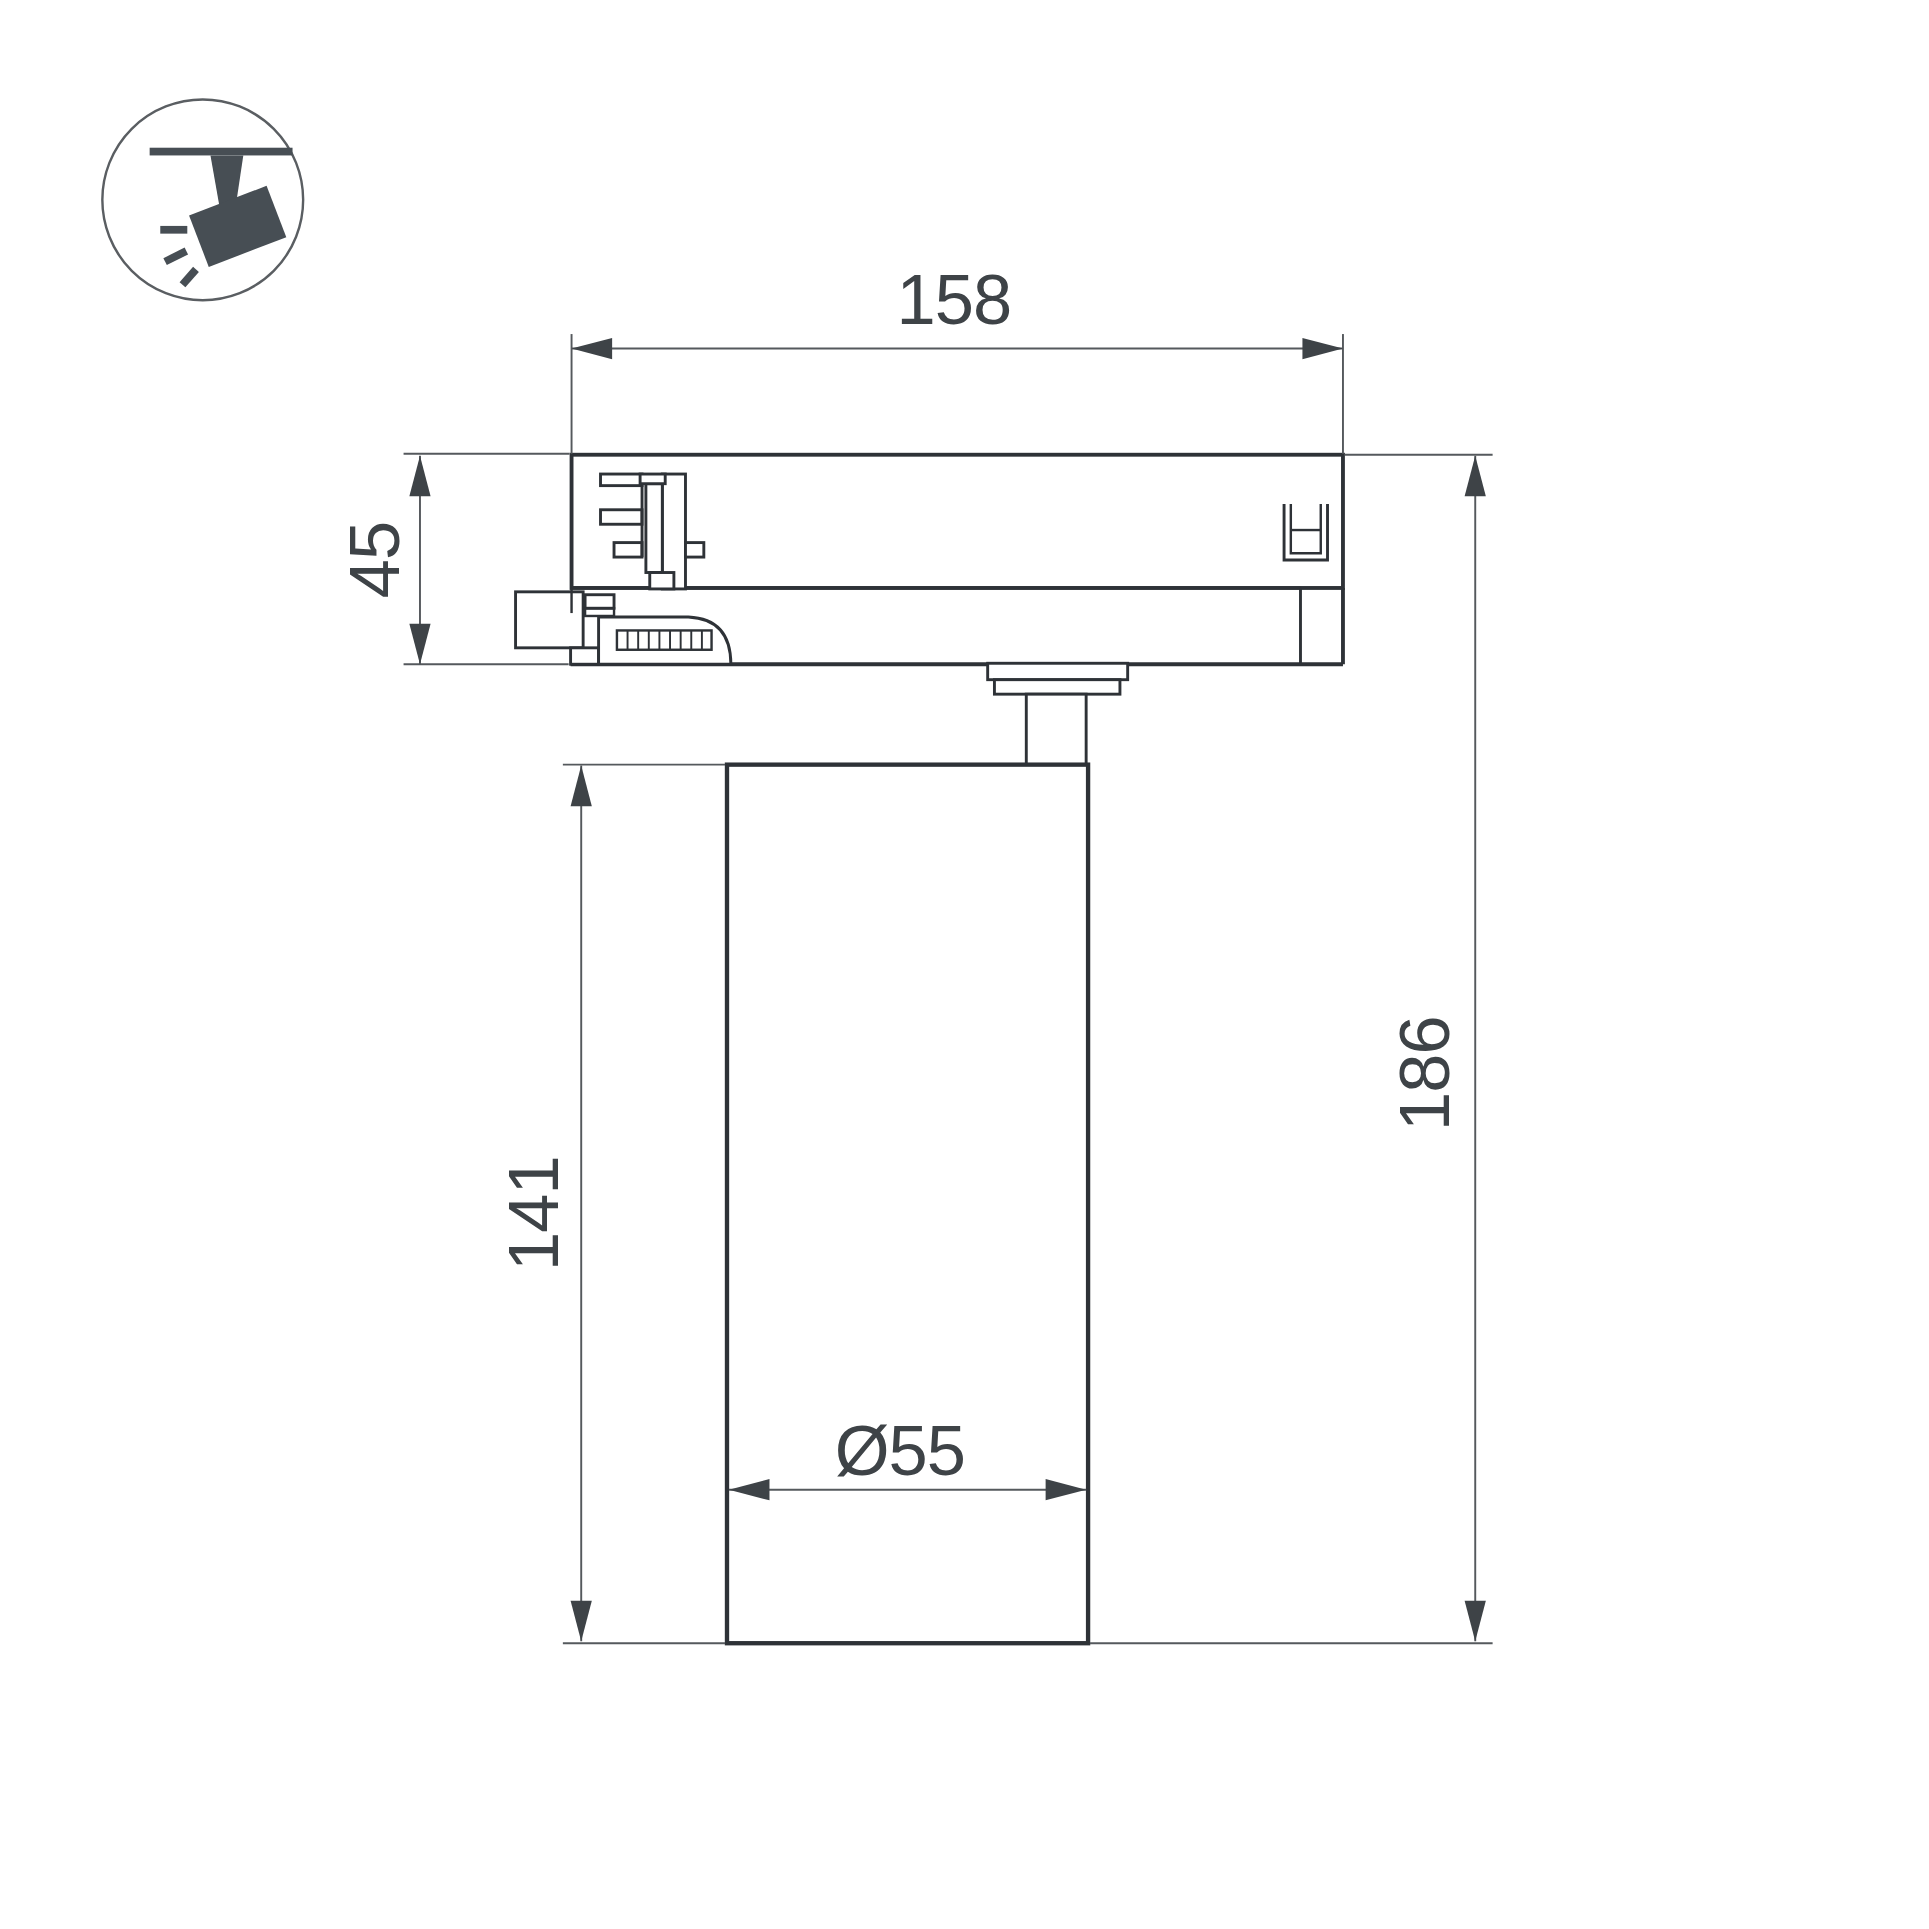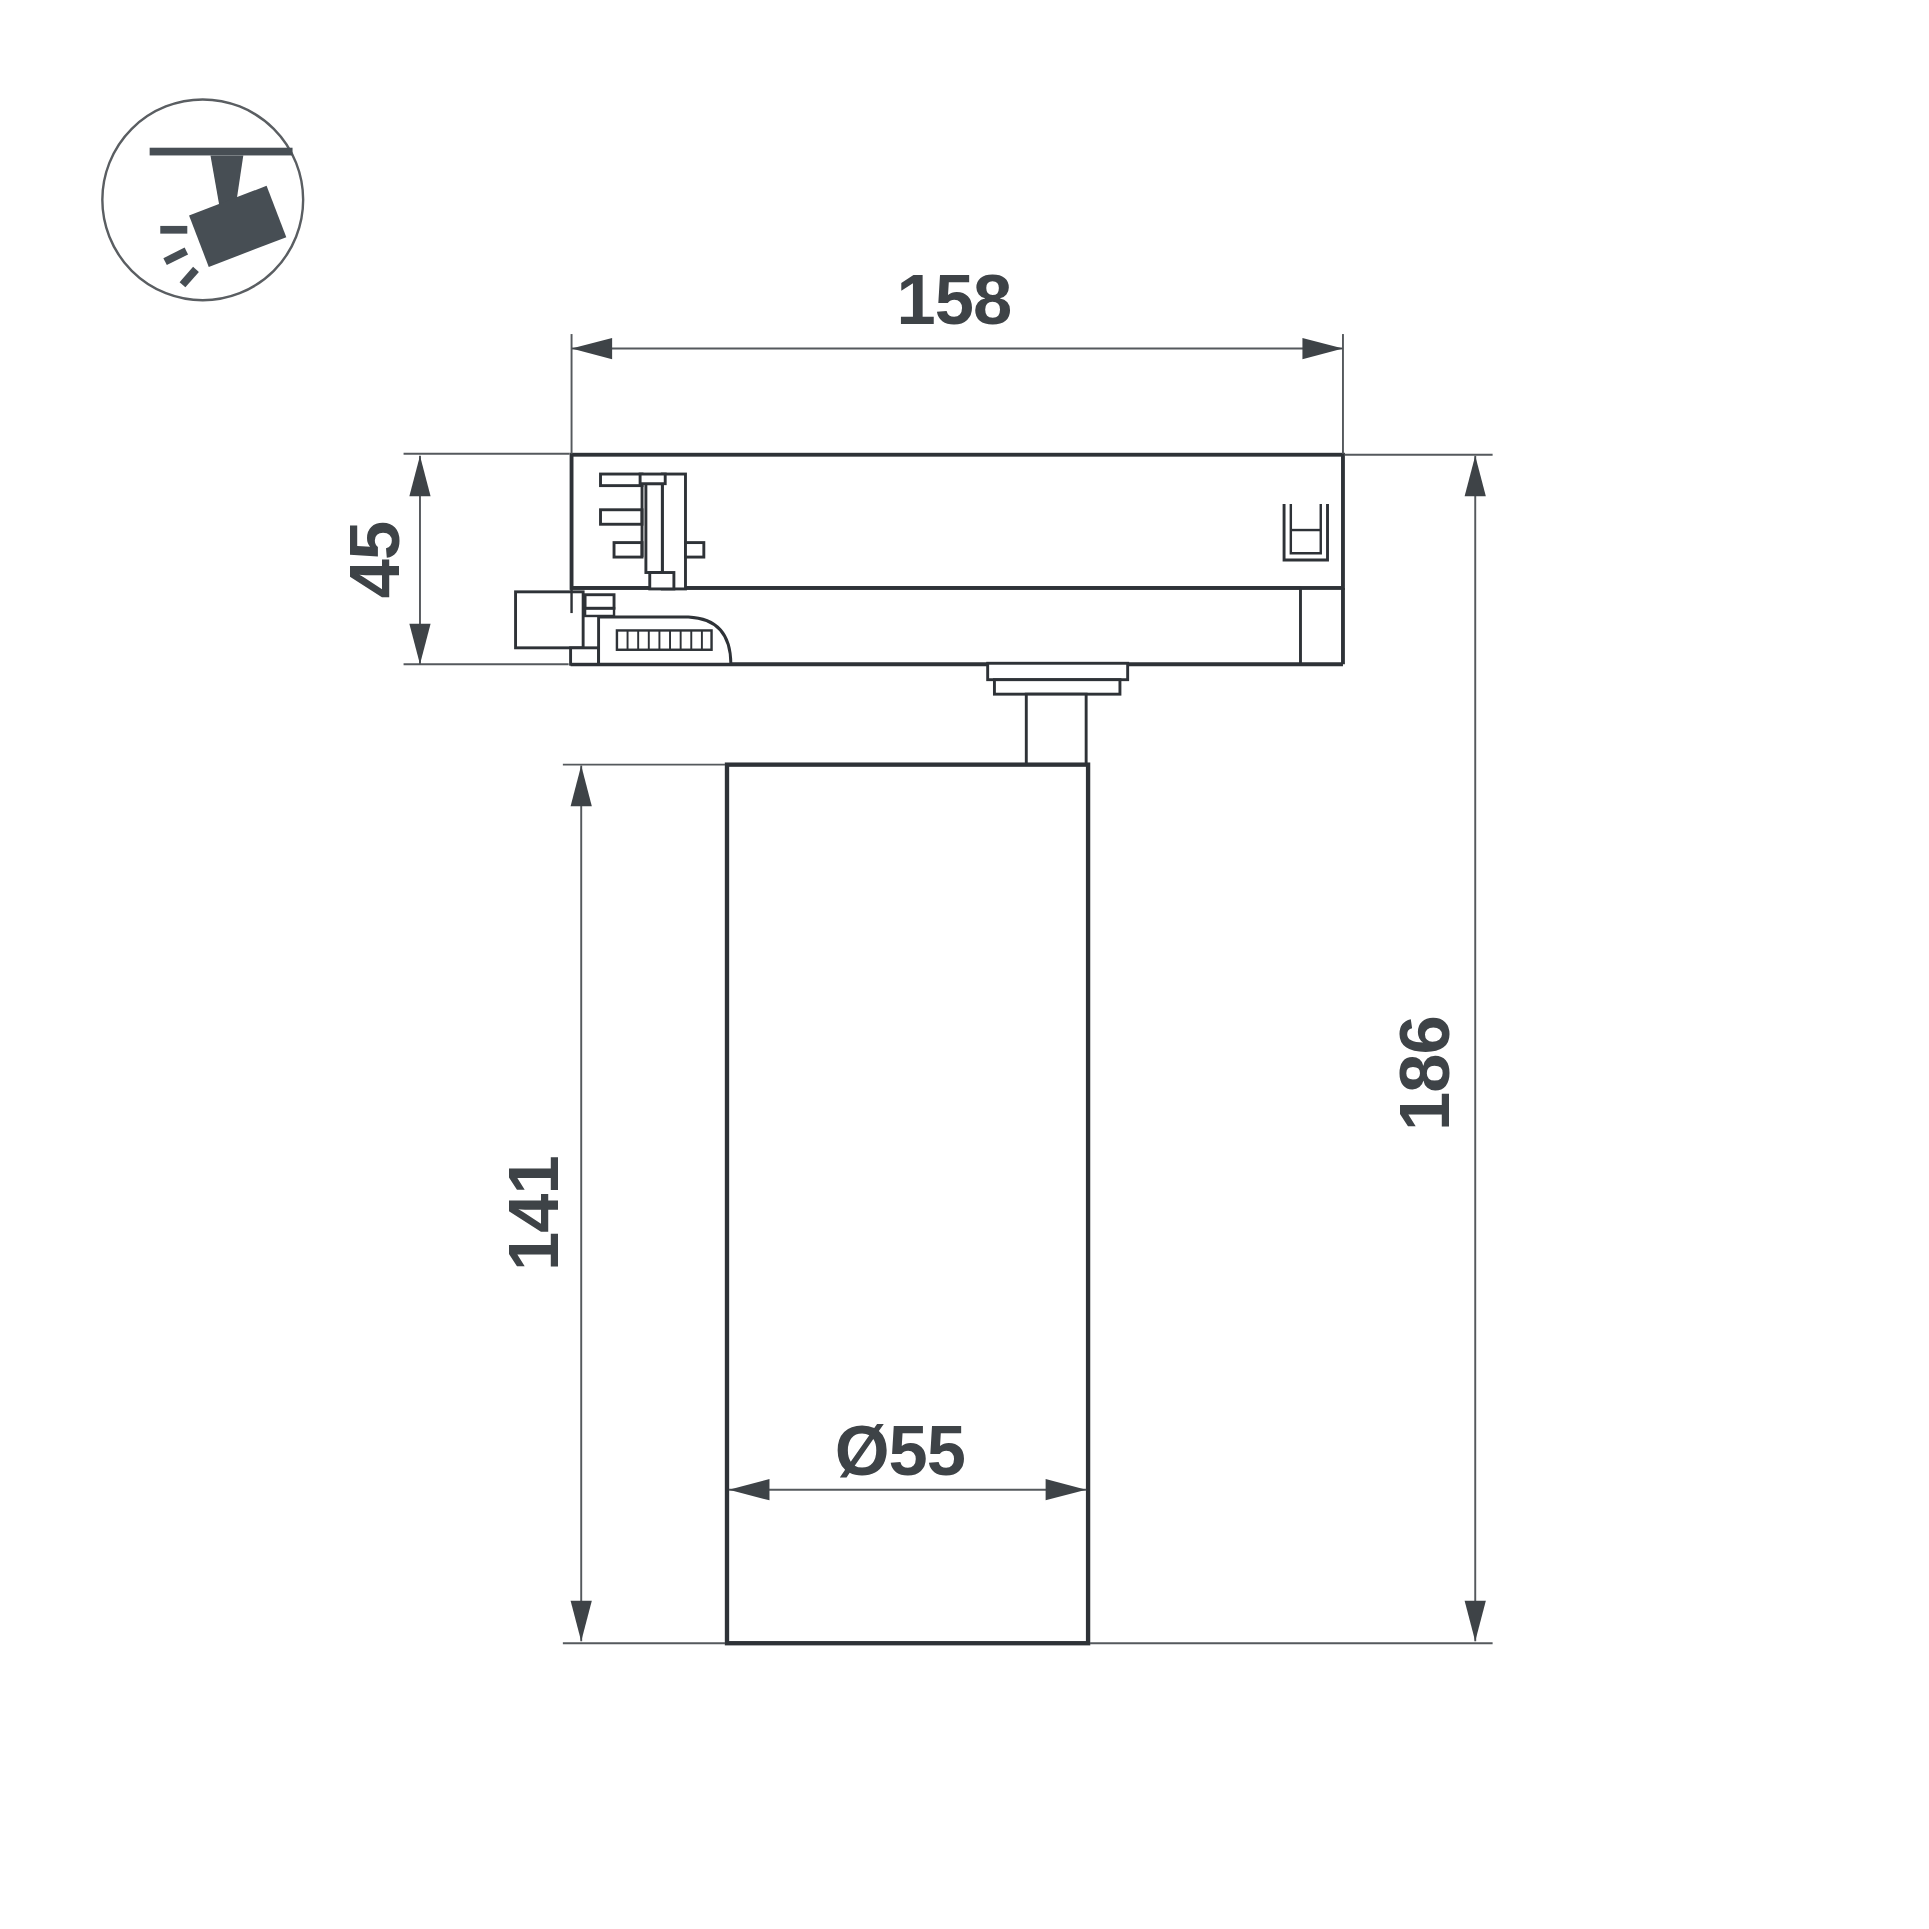--- a/index.html
+++ b/index.html
@@ -4,21 +4,21 @@
 <style>
   :root{
     --line-strong:#2e3237;
     --line-medium:#2e3237;
     --dim-line:#55595d;
     --ink:#3e4347;
     --icon:#474e54;
     --paper:#ffffff;
   }
   html,body{margin:0;padding:0;background:var(--paper);}
-  .stage{width:1929px;height:1929px;position:relative;background:var(--paper);overflow:hidden;font-weight:bold;}
+  .stage{width:1929px;height:1929px;position:relative;background:var(--paper);overflow:hidden;}
   svg{display:block;}
   .dim-text{
     font-family:"Liberation Sans", sans-serif;
     font-size:73px;
     fill:var(--ink);
     letter-spacing:-1px;
   }
   .outline-strong{stroke:var(--line-strong);stroke-width:4;fill:#ffffff;}
   .outline-strong-nf{stroke:var(--line-strong);stroke-width:4;fill:none;}
   .outline-med{stroke:var(--line-medium);stroke-width:3;fill:#ffffff;}

